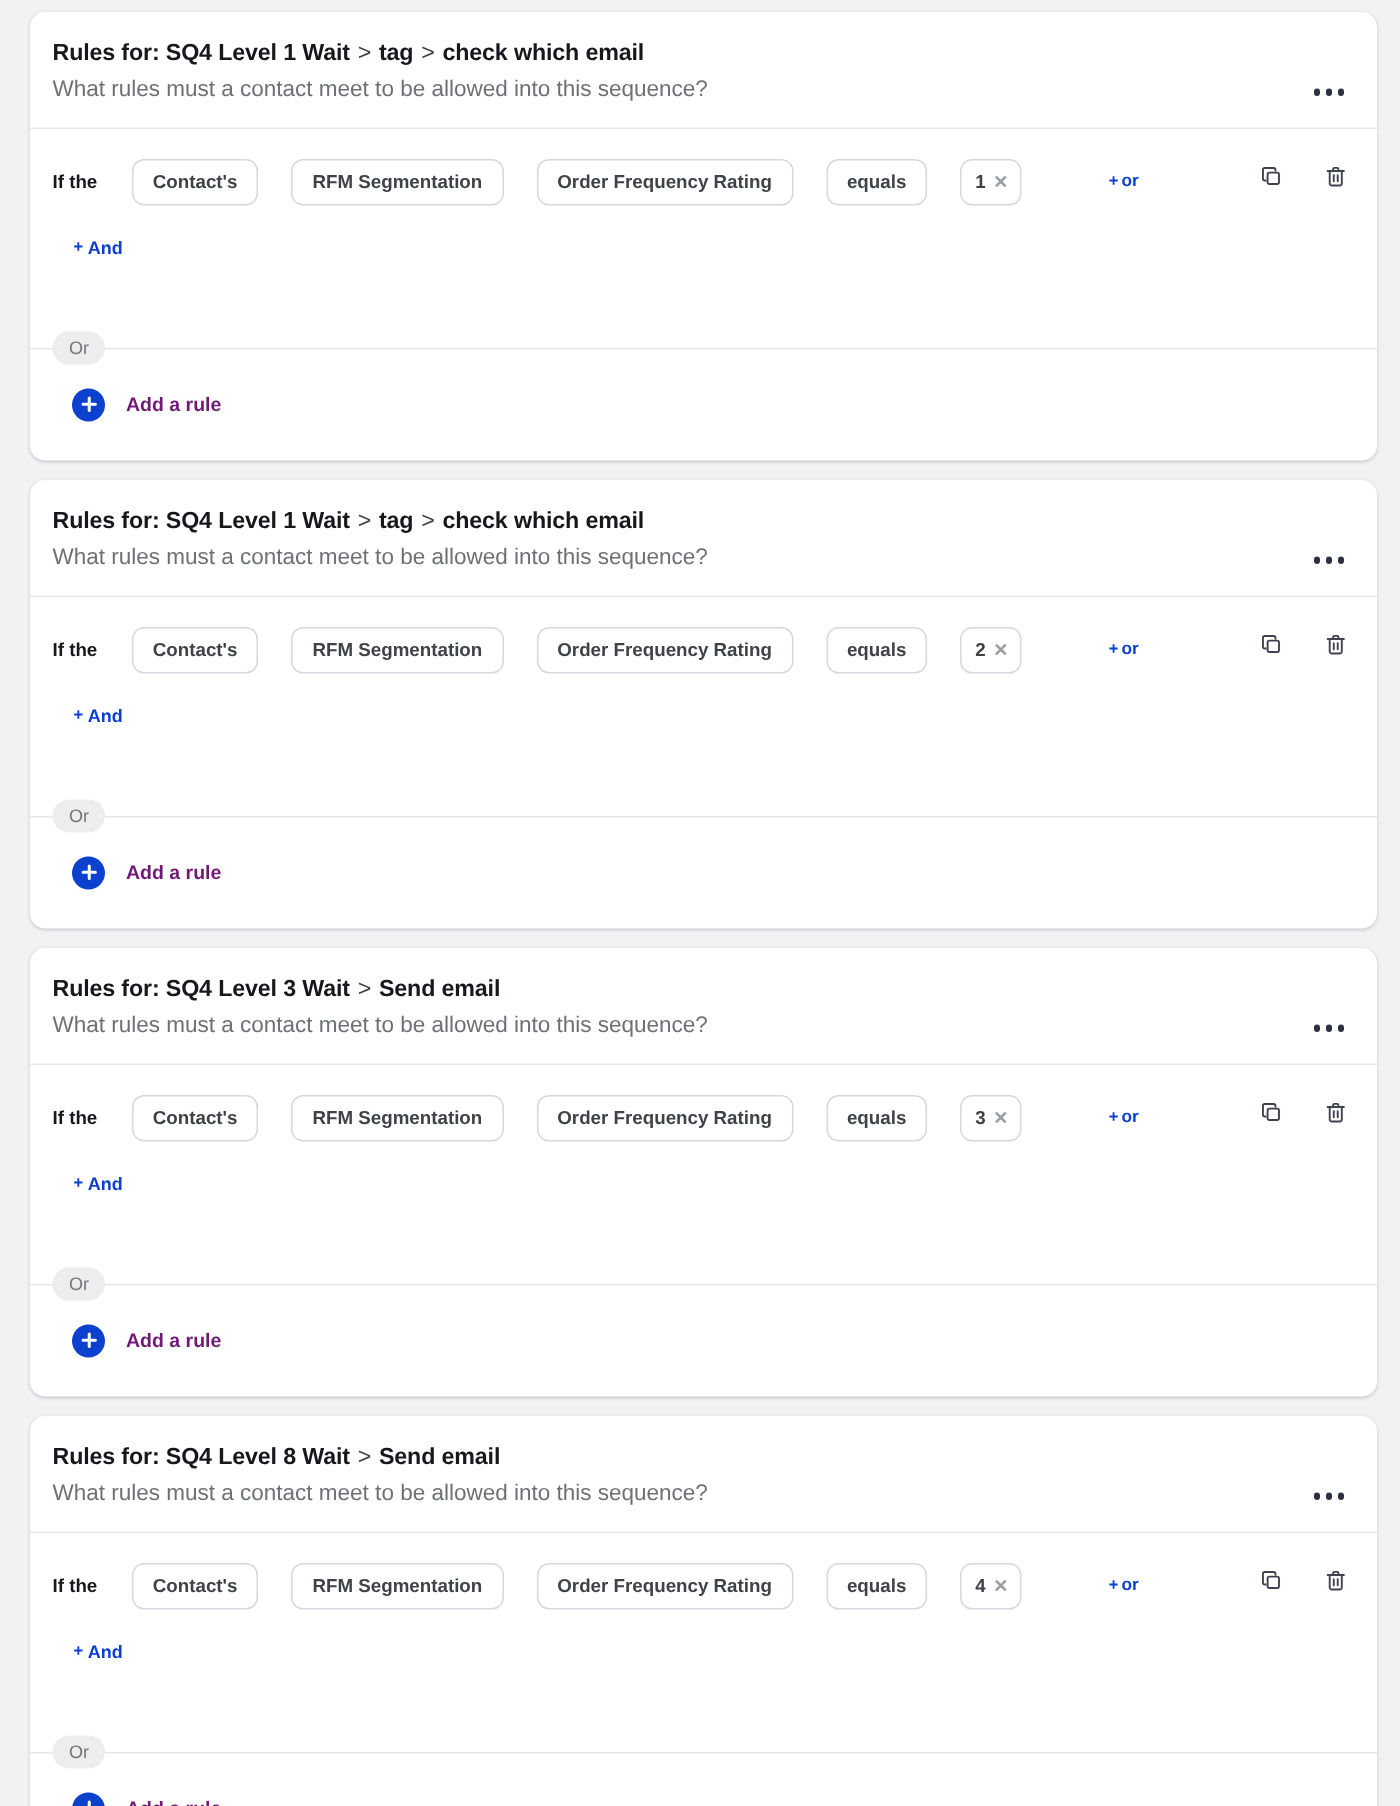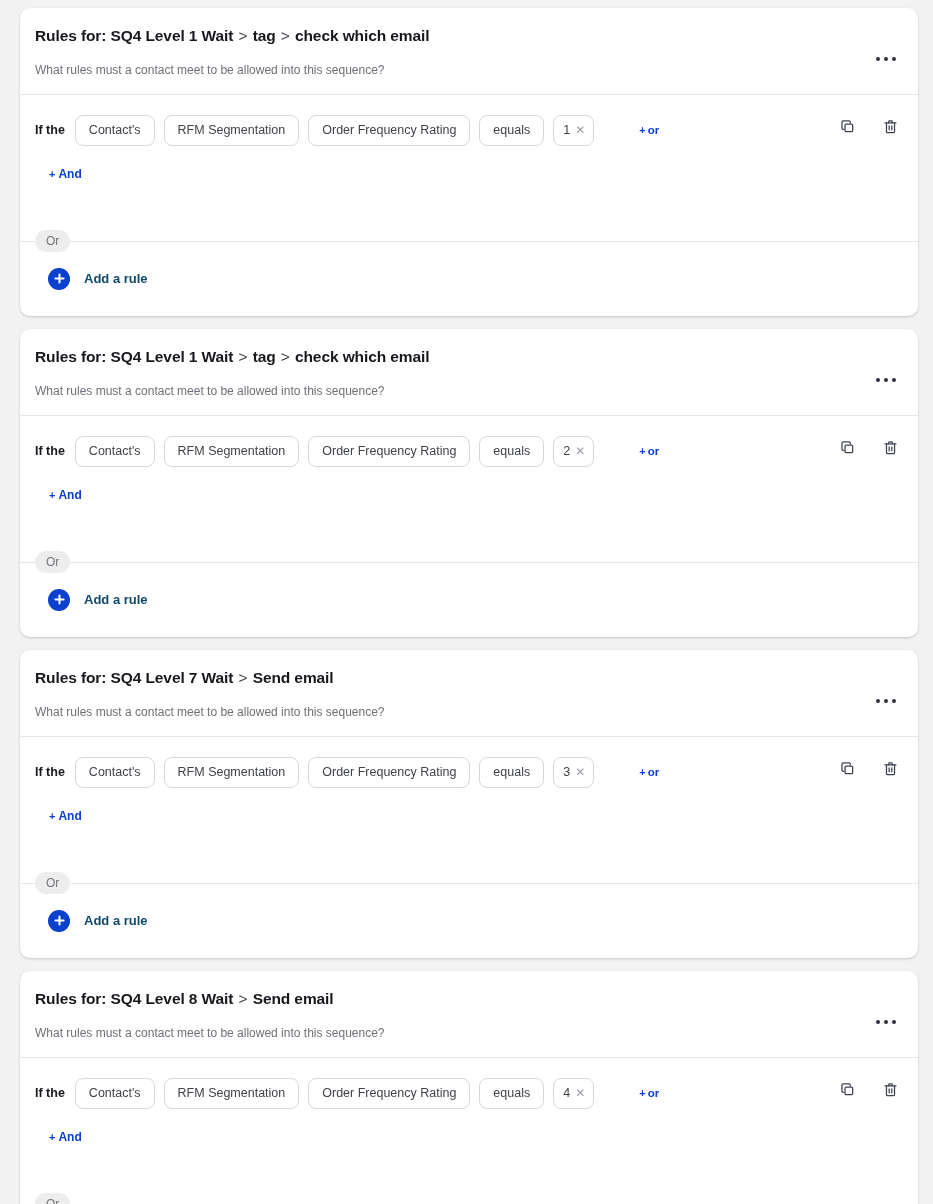--- a/index.html
+++ b/index.html
@@ -27,21 +27,21 @@
     background: #ffffff;
     border-radius: 10px;
     box-shadow: 0 1px 3px rgba(16,24,40,.12), 0 1px 2px rgba(16,24,40,.08);
     overflow: hidden;
     width: 898px;
   }
 
   
   .card-head {
     display: flex;
-    align-items: center;
+    align-items: flex-end;
     justify-content: space-between;
     padding: 17px 18px 15px 15px;
     border-bottom: 1px solid #e7e7ea;
   }
   .head-text { padding-top: 1px; }
 
   .card-title {
     font-size: 15.5px;
     font-weight: 700;
     color: #16181d;
@@ -50,23 +50,23 @@
     white-space: nowrap;
   }
   .card-title .sep {
     font-weight: 400;
     color: #3d4047;
     padding: 0 1px;
   }
   .card-title .seg { font-weight: 700; }
 
   .card-sub {
-    font-size: 12px;
+    font-size: 15px;
     color: #6d7076;
-    margin-top: 18px;
+    margin-top: 5px;
     line-height: 1.3;
   }
 
   .kebab {
     display: flex;
     align-items: center;
     gap: 3.5px;
     padding: 10px 4px 6px 10px;
     cursor: pointer;
     flex: none;
@@ -90,21 +90,21 @@
     align-items: flex-start;
     justify-content: space-between;
     padding-top: 20px;
   }
 
   .rule-left { flex: 1 1 auto; min-width: 0; }
 
   .rule-row {
     display: flex;
     align-items: center;
-    gap: 9px;
+    gap: 22px;
     flex-wrap: nowrap;
   }
 
   .if-the {
     font-size: 12.5px;
     font-weight: 700;
     color: #16181d;
     margin-right: 1px;
     white-space: nowrap;
   }
@@ -115,20 +115,21 @@
     border-radius: 8px;
     height: 31px;
     padding: 0 13px;
     display: inline-flex;
     align-items: center;
     font-size: 12.5px;
     color: #3f4248;
     white-space: nowrap;
     cursor: pointer;
     font-family: "Liberation Sans", sans-serif;
+    font-weight: bold;
   }
 
   .chip.value {
     padding: 0 8px 0 9px;
     gap: 5px;
   }
   .chip.value .val { color: #3f4248; }
   .chip.value .x {
     color: #9a9da4;
     font-size: 12px;
@@ -216,21 +217,21 @@
     display: flex; align-items: center; justify-content: center;
     font-size: 17px;
     font-weight: 700;
     line-height: 1;
     flex: none;
   }
   .plus-circle svg { display:block; }
   .add-rule-label {
     font-size: 13px;
     font-weight: 700;
-    color: #0c4a6e;
+    color: #701a75;
   }
 </style>
 </head>
 <body>
 
 <div id="app">
     <div class="card">
       <div class="card-head">
         <div class="head-text">
           <div class="card-title"><span class="seg">Rules for: </span><span class="seg">SQ4 Level 1 Wait</span><span class="sep"> &gt; </span><span class="seg">tag</span><span class="sep"> &gt; </span><span class="seg">check which email</span></div>
@@ -350,21 +351,21 @@
               <path d="M7 2.6v8.8M2.6 7h8.8"></path>
             </svg>
           </span>
           <span class="add-rule-label">Add a rule</span>
         </div>
       </div>
     </div>
     <div class="card">
       <div class="card-head">
         <div class="head-text">
-          <div class="card-title"><span class="seg">Rules for: </span><span class="seg">SQ4 Level 7 Wait</span><span class="sep"> &gt; </span><span class="seg">Send email</span></div>
+          <div class="card-title"><span class="seg">Rules for: </span><span class="seg">SQ4 Level 3 Wait</span><span class="sep"> &gt; </span><span class="seg">Send email</span></div>
           <div class="card-sub">What rules must a contact meet to be allowed into this sequence?</div>
         </div>
         <div class="kebab">
           <i></i>
           <i></i>
           <i></i>
         </div>
       </div>
       <div class="card-body">
         <div class="rule-block">

